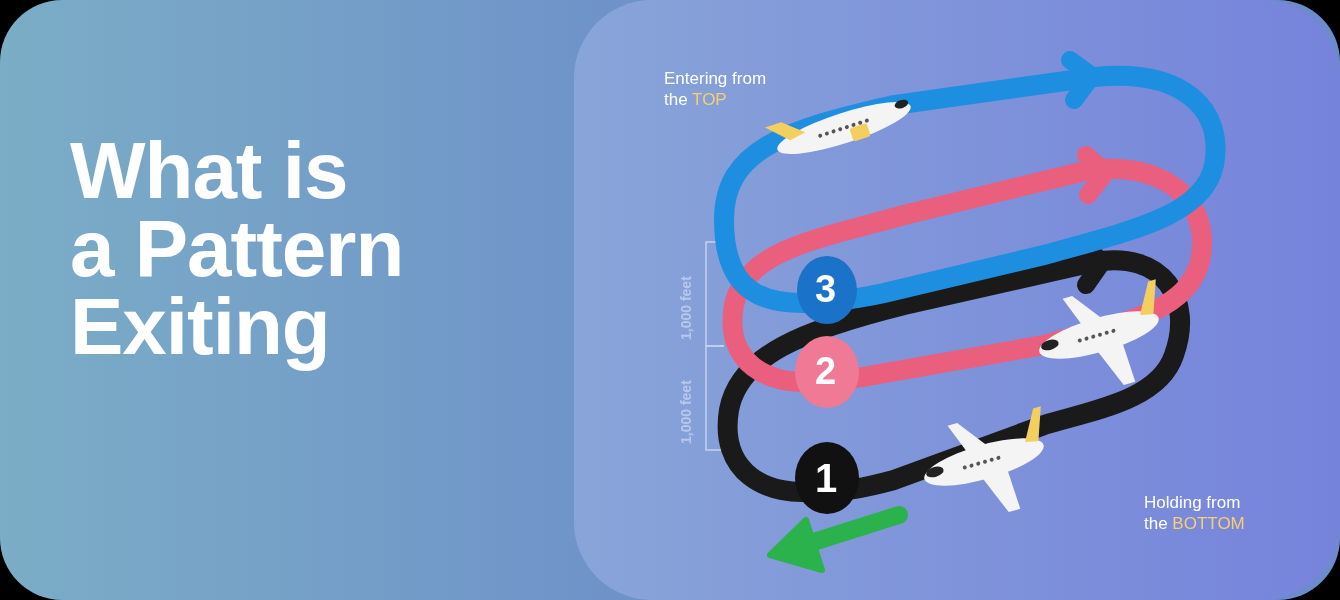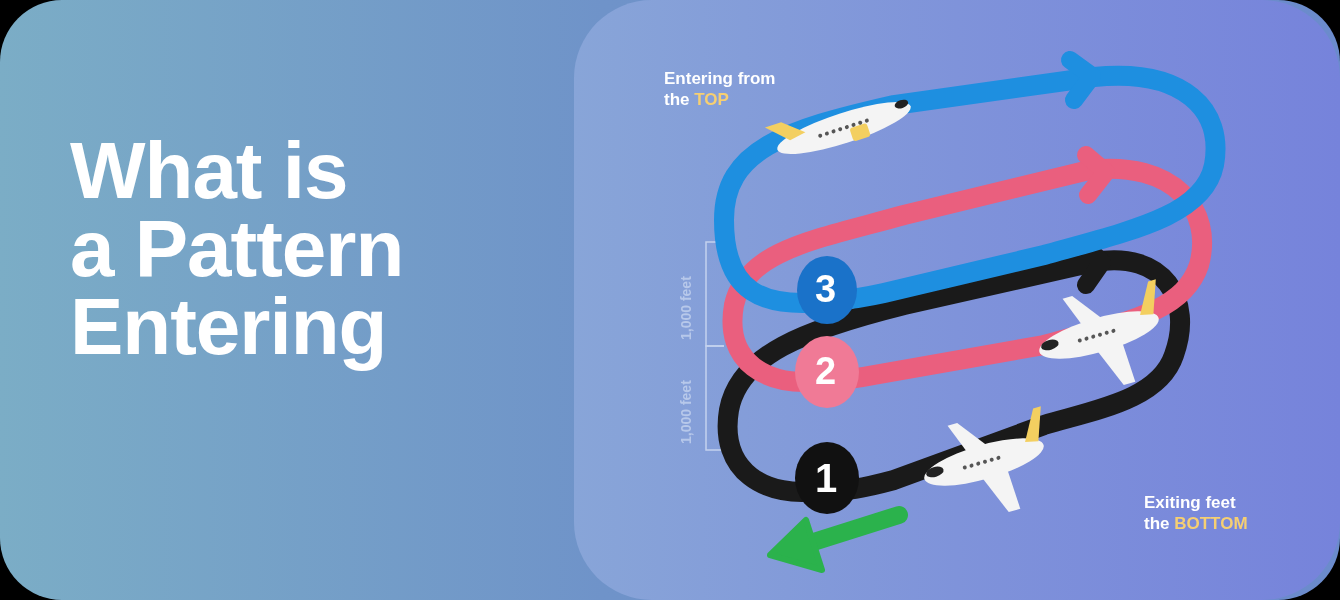--- a/index.html
+++ b/index.html
@@ -16,39 +16,39 @@
     letter-spacing: -1px;
   }
   .title span { display: block; }
   .panel {
     position: absolute; left: 574px; top: 0; width: 766px; height: 600px;
     border-radius: 78px;
     background: linear-gradient(90deg, #88a5d8 0%, #7f93da 50%, #7683db 100%);
     overflow: hidden;
   }
   .label {
-    position: absolute; color: #fff; font-weight: bold; font-size: 17px; line-height: 21px;
+    position: absolute; color: #fff; font-weight: normal; font-size: 17px; line-height: 21px;
   }
   .label .hl { color: #f6cf72; }
   .enter { left: 90px; top: 68px; }
   .exit { left: 570px; top: 492px; }
   .ft {
     position: absolute; color: #b7c8ea; font-weight: bold; font-size: 14px;
     transform: rotate(-90deg); transform-origin: left top; white-space: nowrap;
   }
   svg.diagram { position: absolute; left: 0; top: 0; }
 </style>
 </head>
 <body>
 
 <div class="card">
   <div class="title">
     <span>What is</span>
     <span>a Pattern</span>
-    <span>Entering</span>
+    <span>Exiting</span>
   </div>
 
   <div class="panel">
     <svg class="diagram" width="766" height="600" viewBox="0 0 766 600">
 
       <g stroke="#c4d2ee" stroke-width="1.5" fill="none">
         <path d="M150 242 H132 V346 H150"></path>
         <path d="M150 346 H132 V450 H150"></path>
       </g>
 
@@ -136,17 +136,17 @@
 
     <div class="ft" style="left:104px;top:340px;">1,000 feet</div>
     <div class="ft" style="left:104px;top:444px;">1,000 feet</div>
 
     <div class="label enter">
       <div>Entering from</div>
       <div><span>the </span><span class="hl">TOP</span></div>
     </div>
 
     <div class="label exit">
-      <div>Exiting feet</div>
+      <div>Holding from</div>
       <div><span>the </span><span class="hl">BOTTOM</span></div>
     </div>
   </div>
 </div>
 
 </body></html>

